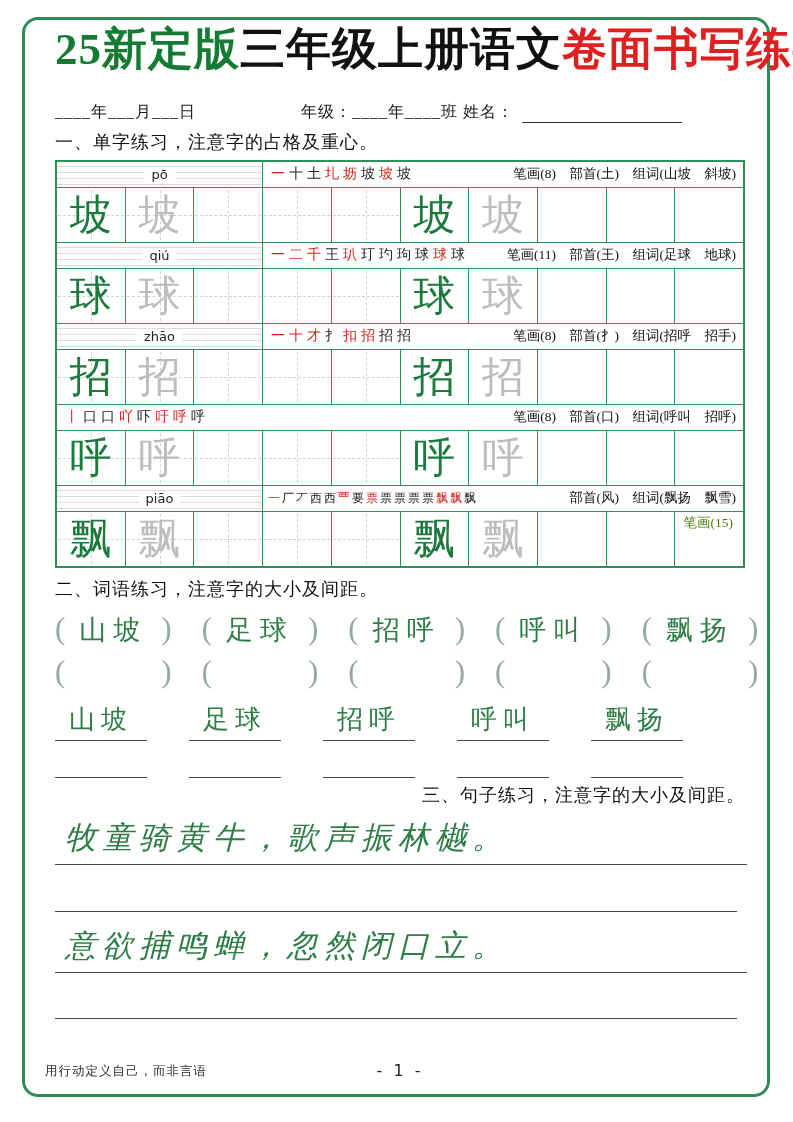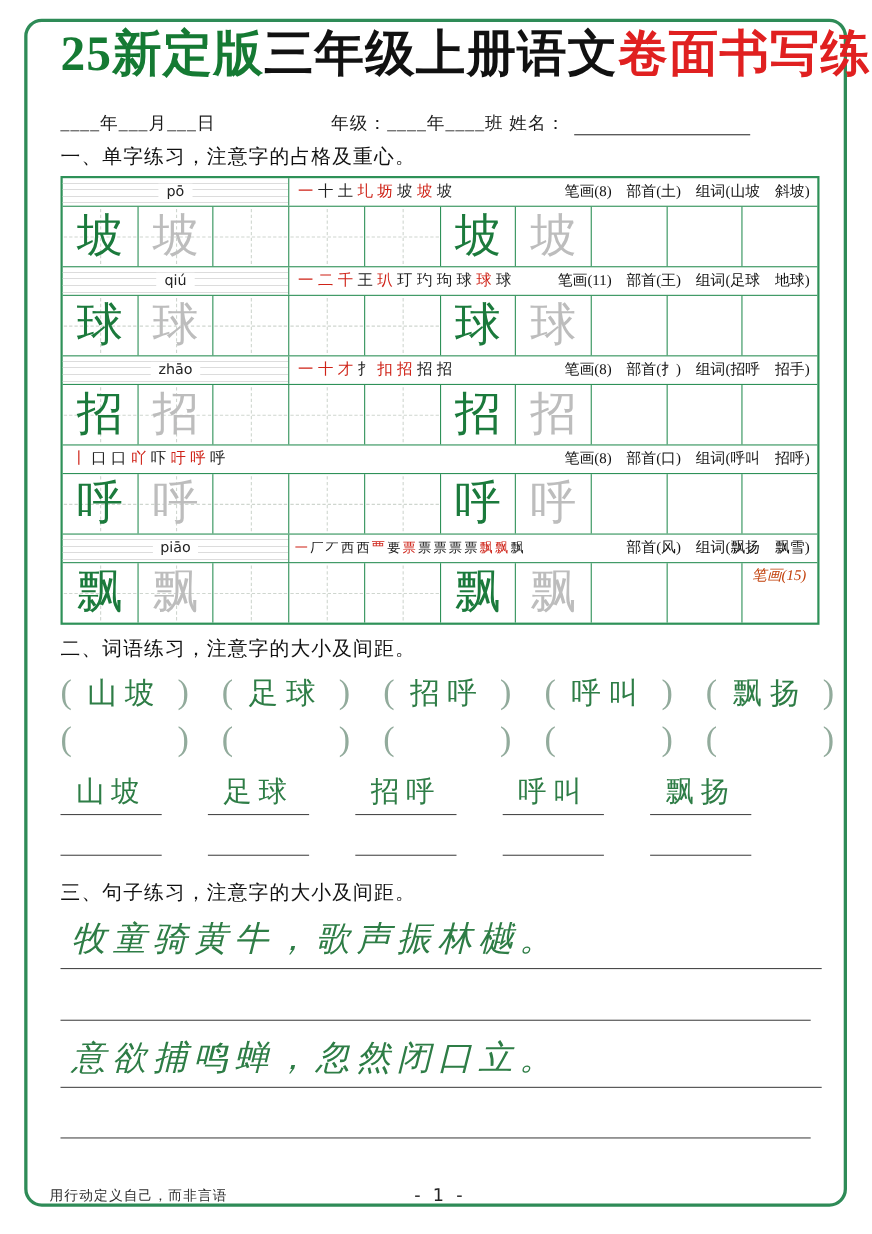--- a/index.html
+++ b/index.html
@@ -19,21 +19,21 @@
   .date-line{display:flex;align-items:flex-end;margin-top:26px;font-size:16px;letter-spacing:1px;}
   .date-blank{white-space:nowrap;}
   .date-spacer{width:105px;}
   .grade-part{white-space:nowrap;}
   .name-line{display:inline-block;width:160px;border-bottom:1.5px solid #333;height:18px;margin-left:8px;}
 
   
   .sec-heading{font-size:18px;margin:0;color:#111;letter-spacing:1px;}
   .h1m{margin-top:7px;}
   .h2m{margin-top:9px;}
-  .h3m{margin-top:21px;}
+  .h3m{margin-top:5px;text-align:right;}
 
   
   .char-table{margin-top:6px;border:2px solid #2e9158;}
   .block{position:relative;}
   .block:not(:last-child){border-bottom:1px solid #2e9158;}
   .hdr{display:flex;align-items:center;height:25px;border-bottom:1px solid #2e9158;text-align:center;}
   .pinyin-cell{width:205px;height:100%;border-right:1px solid #2e9158;display:flex;align-items:center;justify-content:center;
       background:linear-gradient(to bottom, transparent 4px,#dcdcdc 4px,#dcdcdc 5px,transparent 5px,
                  transparent 10px,#dcdcdc 10px,#dcdcdc 11px,transparent 11px,
                  transparent 16px,#dcdcdc 16px,#dcdcdc 17px,transparent 17px,
@@ -44,21 +44,21 @@
   .strokes .red{color:#cf2318;}
   .info{padding-right:7px;font-size:13.5px;white-space:nowrap;color:#111;}
   .prow{display:flex;height:54px;position:relative;}
   .pc{flex:1;position:relative;display:flex;align-items:center;justify-content:center;border-right:1px solid #2e9158;}
   .pc:last-child{border-right:none;}
   .pc.guide::before{content:"";position:absolute;left:50%;top:2px;bottom:2px;border-left:1px dashed #cfd6cf;}
   .pc.guide::after{content:"";position:absolute;top:50%;left:1px;right:1px;border-top:1px dashed #cfd6cf;}
   .ch{position:relative;z-index:1;font-size:42px;line-height:1;}
   .ch.green{color:#1b7a3c;}
   .ch.gray{color:#bdbdbd;}
-  .bihua15{position:absolute;right:10px;top:2px;font-size:13.5px;color:#c2410c;z-index:2;background:transparent;font-style:italic;}
+  .bihua15{position:absolute;right:10px;top:2px;font-size:13.5px;color:#4d7c0f;z-index:2;background:transparent;}
 
   
   .paren-row{display:flex;gap:30px;margin-top:11px;align-items:baseline;}
   .pgroup{display:flex;align-items:baseline;}
   .paren{color:#92ab9c;font-size:31px;font-weight:300;line-height:1;}
   .pword{display:inline-block;min-width:86px;text-align:center;color:#2e7d46;font-size:27px;letter-spacing:7px;padding:0 5px;white-space:nowrap;}
   .paren-row.empty{margin-top:8px;}
   .uw-row{display:flex;gap:42px;margin-top:15px;}
   .uw{display:flex;flex-direction:column;align-items:center;width:92px;}
   .uw .w{color:#2e7d46;font-size:26px;letter-spacing:6px;white-space:nowrap;}

